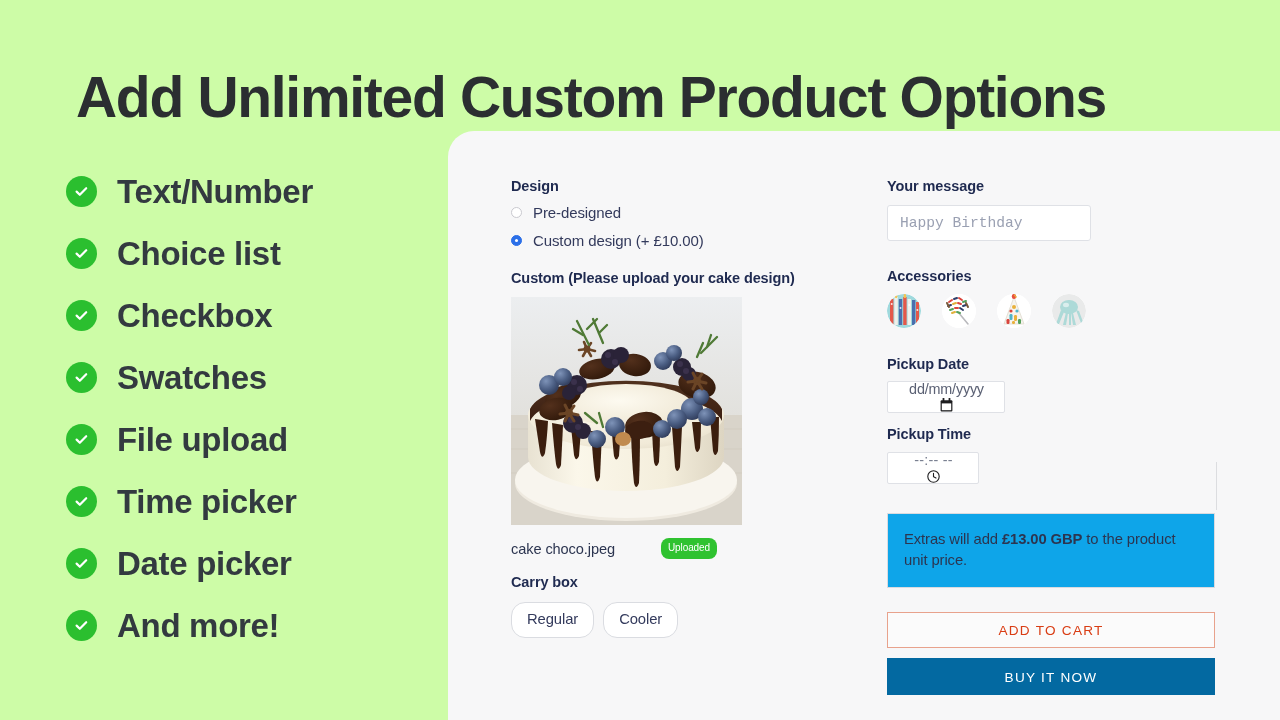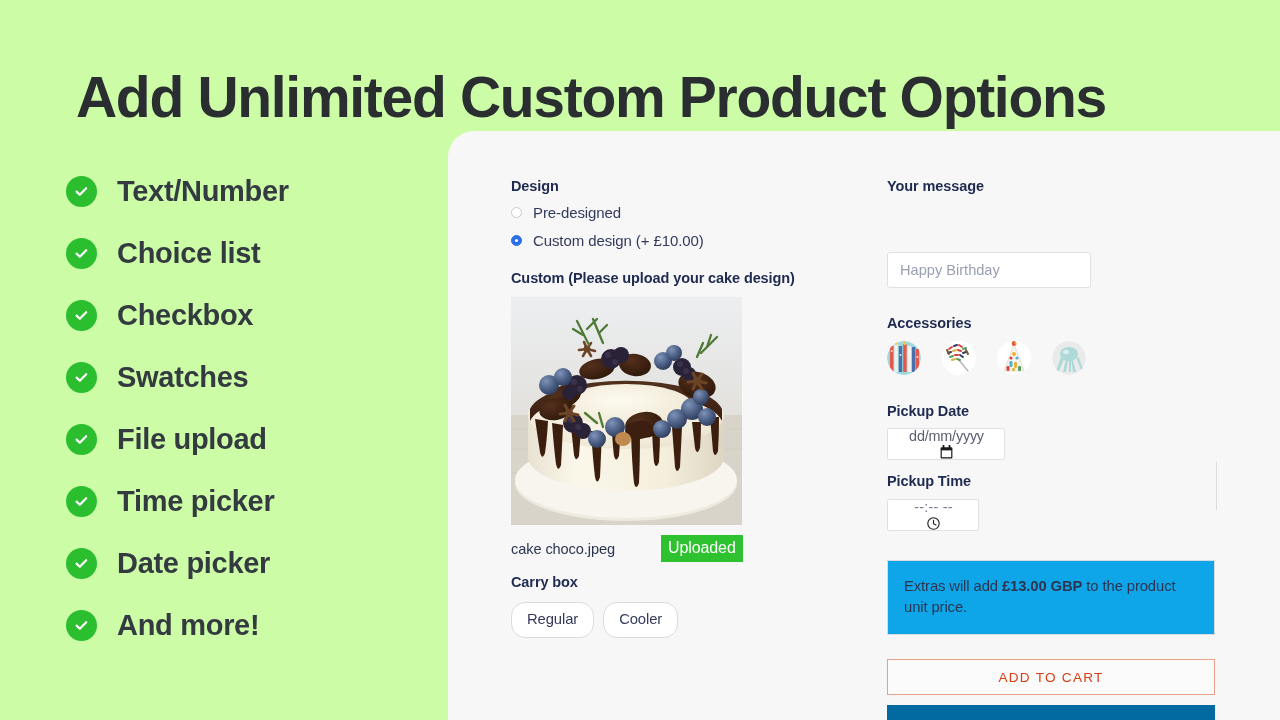--- a/index.html
+++ b/index.html
@@ -54,21 +54,21 @@
     height: 31px;
     border-radius: 50%;
     background: #2bbf2f;
     display: flex;
     align-items: center;
     justify-content: center;
     margin-right: 20px;
   }
   .check-badge svg { display: block; }
   .feature-label {
-    font-size: 29px;
+    font-size: 33px;
     font-weight: 600;
     color: #333a40;
     letter-spacing: -0.3px;
     line-height: 1;
   }
 
   
   .panel {
     position: absolute;
     left: 448px;
@@ -158,24 +158,25 @@
   }
   .upload-name {
     font-size: 14.6px;
     color: #2c3550;
     letter-spacing: -0.1px;
   }
   .badge-uploaded {
     margin-left: 9px;
     background: #2fc230;
     color: #ffffff;
-    font-size: 16px;
+    font-size: 10px;
     line-height: 1;
     padding: 5px 7px 6px 7px;
     letter-spacing: -0.1px;
+    border-radius: 8px;
   }
 
   .carry-title { margin-top: 12px; margin-bottom: 11px; }
   .chip-row { display: flex; }
   .chip {
     border: 1px solid #dadce1;
     background: #ffffff;
     border-radius: 14px;
     font-size: 14.8px;
     color: #333a5c;
@@ -188,25 +189,24 @@
 
   
   .text-input {
     width: 204px;
     height: 36px;
     border: 1px solid #dfe1e6;
     background: #ffffff;
     border-radius: 3px;
     font-size: 14.6px;
     color: #8e95a8;
-    font-family: Liberation Sans, sans-serif;
+    font-family: Liberation Mono, monospace;
     padding: 0 12px;
     box-sizing: border-box;
     outline: none;
-    margin-top: 47px;
   }
   .text-input::placeholder { color: #9aa0b2; opacity: 1; }
 
   .acc-title { margin-top: 26px; margin-bottom: 9px; }
   .swatch-row { display: flex; }
   .swatch {
     width: 34px; height: 34px;
     border-radius: 50%;
     margin-right: 21px;
     overflow: hidden;

